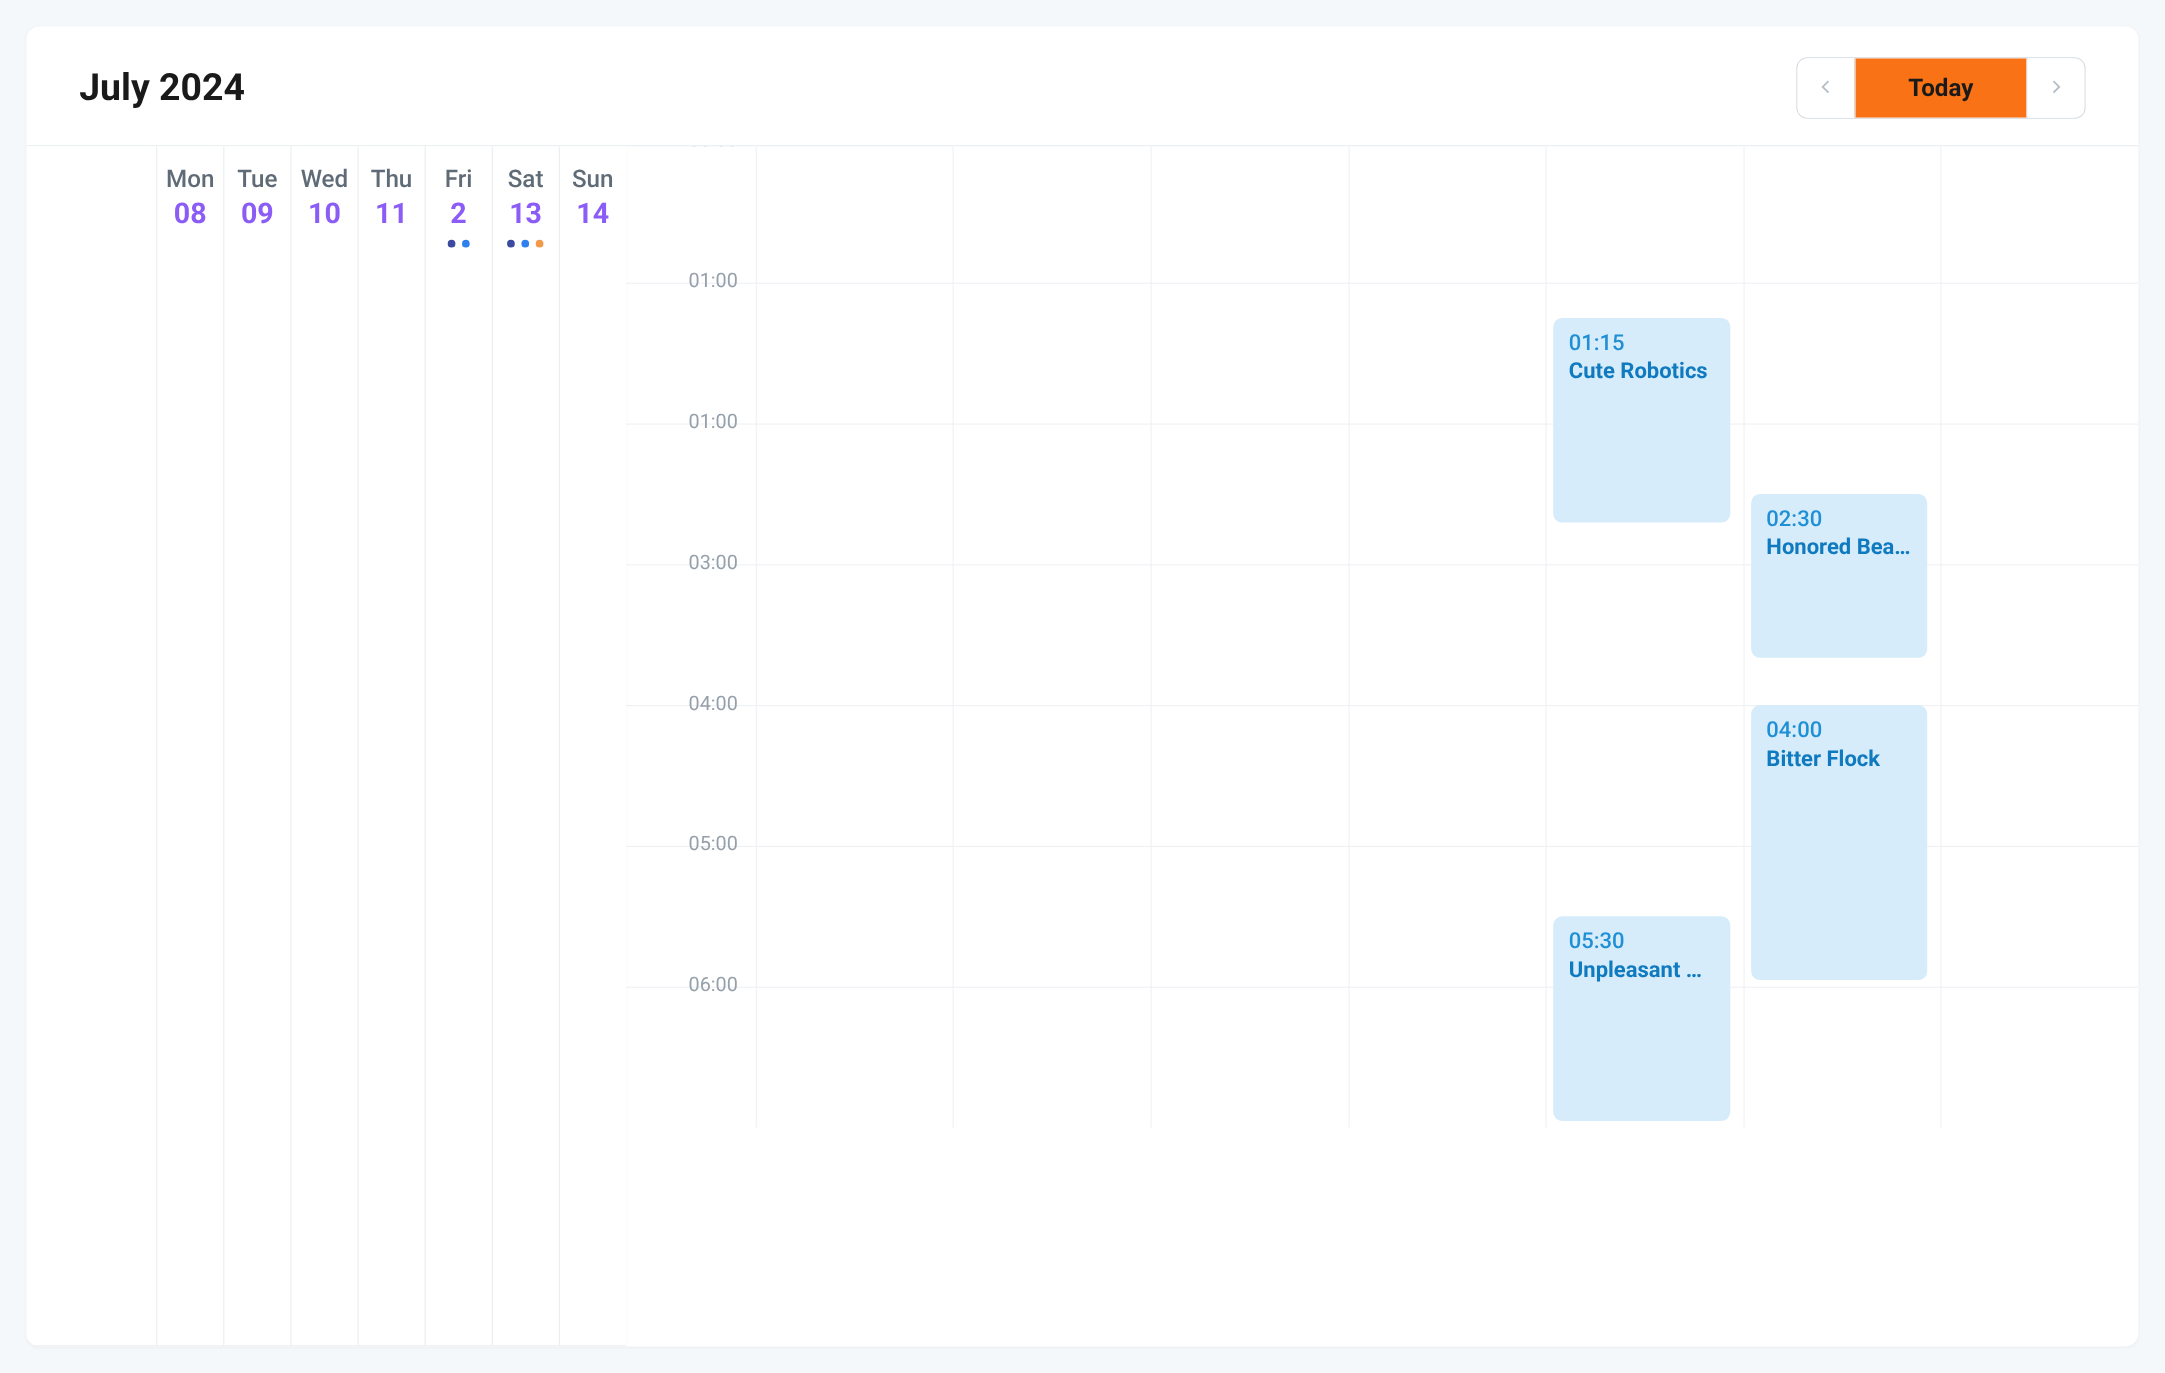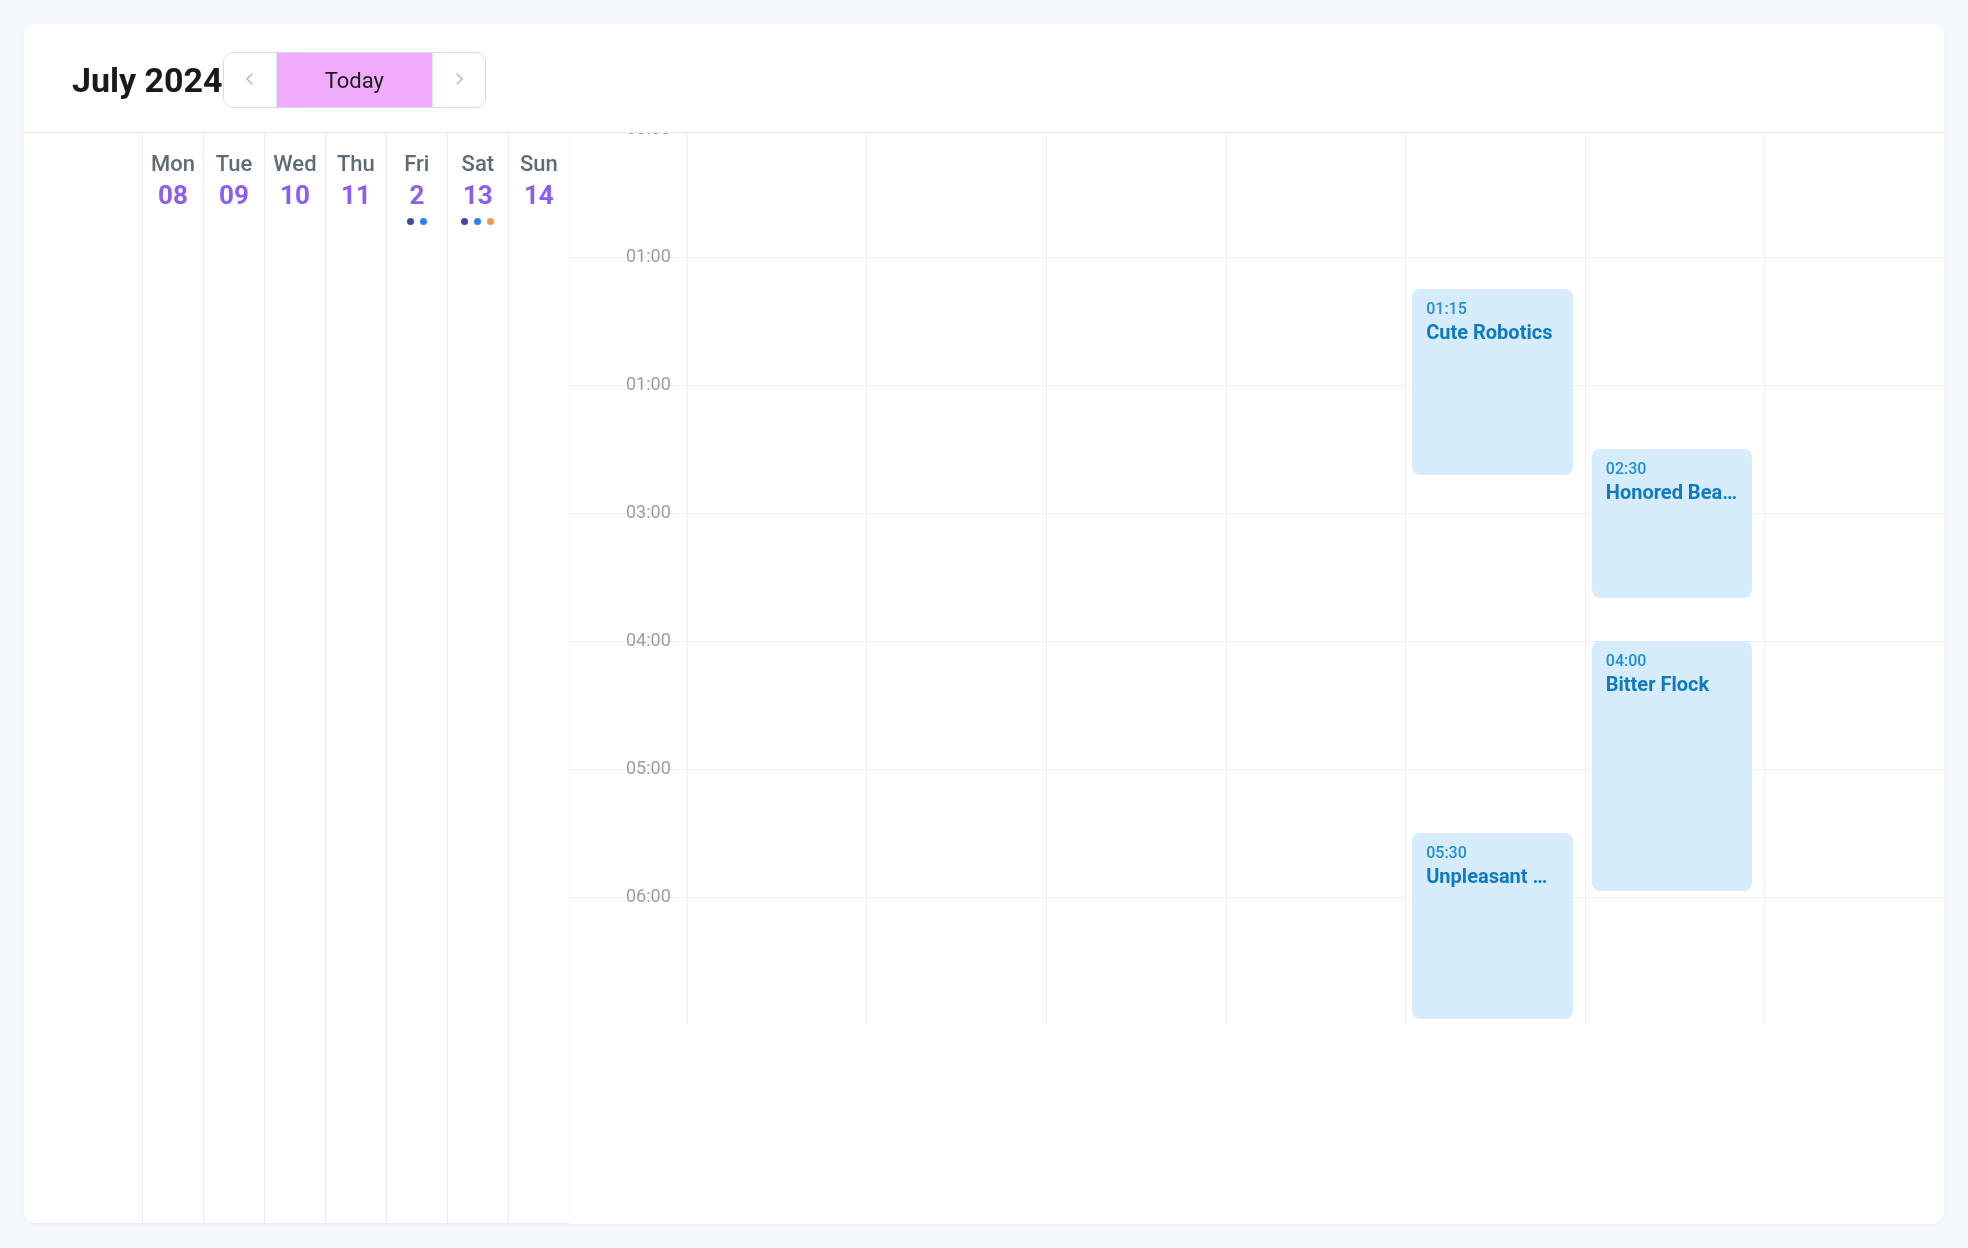--- a/index.html
+++ b/index.html
@@ -15,21 +15,21 @@
       overflow: hidden;
       width: 100%;
       max-width: 1920px;
       margin: 0 auto;
       height: 1200px;
       display: flex;
       flex-direction: column;
     }
     .header {
       display: flex;
-      justify-content: flex-start;
+      justify-content: space-between;
       align-items: center;
       padding: 28px 48px 24px 48px;
     }
     .title {
       font-size: 34px;
       font-weight: 700;
       color: #1a1a1a;
     }
     .nav-group {
       display: flex;
@@ -51,26 +51,26 @@
       border: none;
     }
     .nav-btn svg { width: 18px; height: 18px; stroke: #b5bdc6; stroke-width: 2.2; fill: none; }
     .today-btn {
       padding: 0 48px;
       height: 100%;
       display: flex;
       align-items: center;
       justify-content: center;
       font-size: 22px;
-      font-weight: 400;
+      font-weight: 700;
       color: #1a1a1a;
       border-left: 1px solid #e2e6eb;
       border-right: 1px solid #e2e6eb;
       cursor: pointer;
-      background: #f0abfc;
+      background: #f97316;
     }
     .grid-wrap {
       flex: 1;
       display: flex;
       flex-direction: row;
       border-top: 1px solid #e9edf1;
       overflow: hidden;
     }
     .day-header-row {
       display: grid;
@@ -124,21 +124,21 @@
     .event {
       position: absolute;
       left: 6px;
       right: 12px;
       background: #d6ecfa;
       border-radius: 8px;
       padding: 10px 14px;
       overflow: hidden;
       cursor: pointer;
     }
-    .ev-time { font-size: 16px; color: #1f8fd6; font-weight: 500; }
+    .ev-time { font-size: 20px; color: #1f8fd6; font-weight: 500; }
     .ev-title { font-size: 20px; color: #0f7abf; font-weight: 700; margin-top: 2px; white-space: nowrap; overflow: hidden; text-overflow: ellipsis; }
   </style>
 </head>
 <body>
 
 <div class="calendar-container">
   <div class="header">
     <div class="title">July 2024</div>
     <div class="nav-group">
       <button class="nav-btn">

